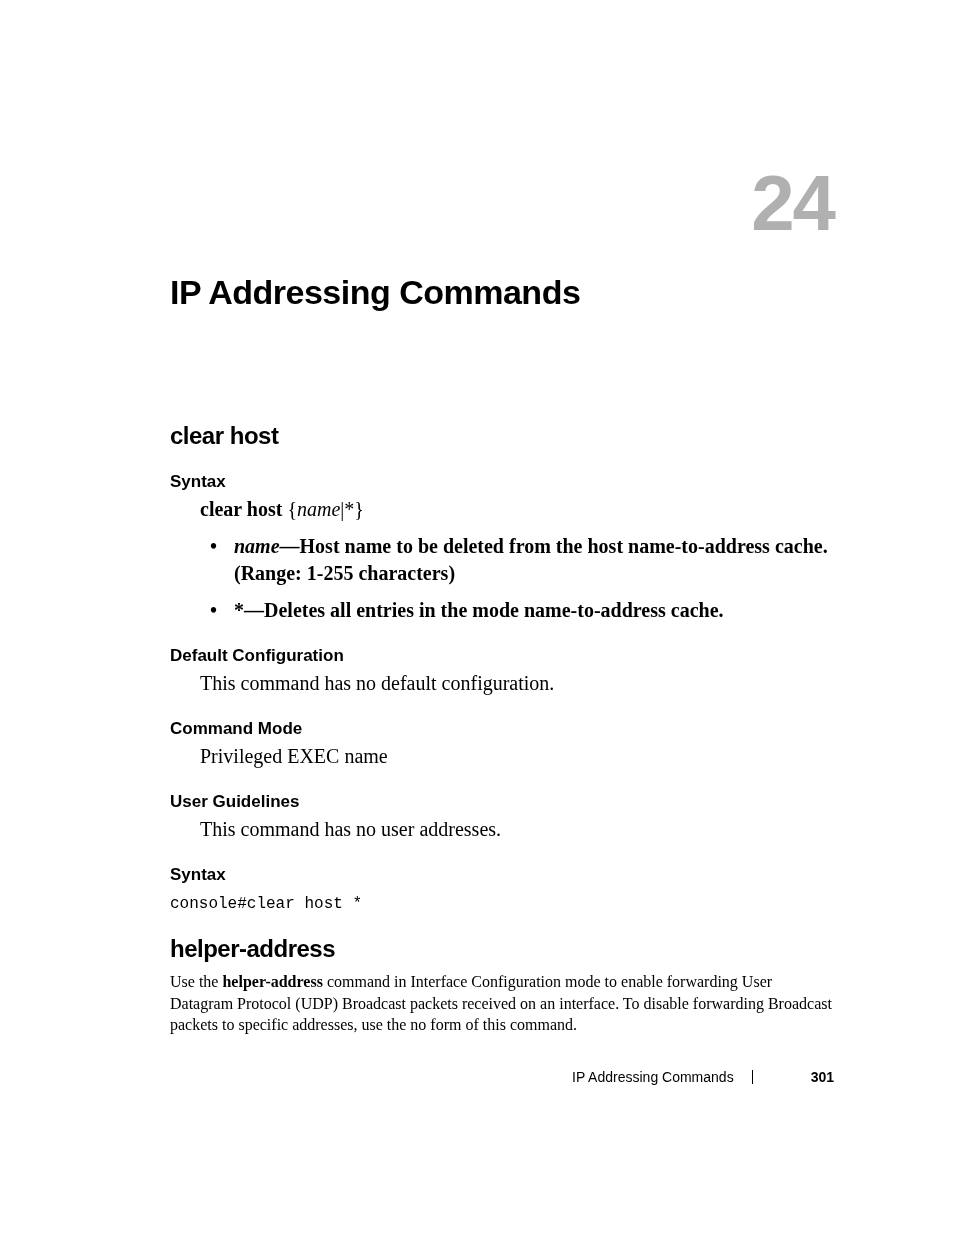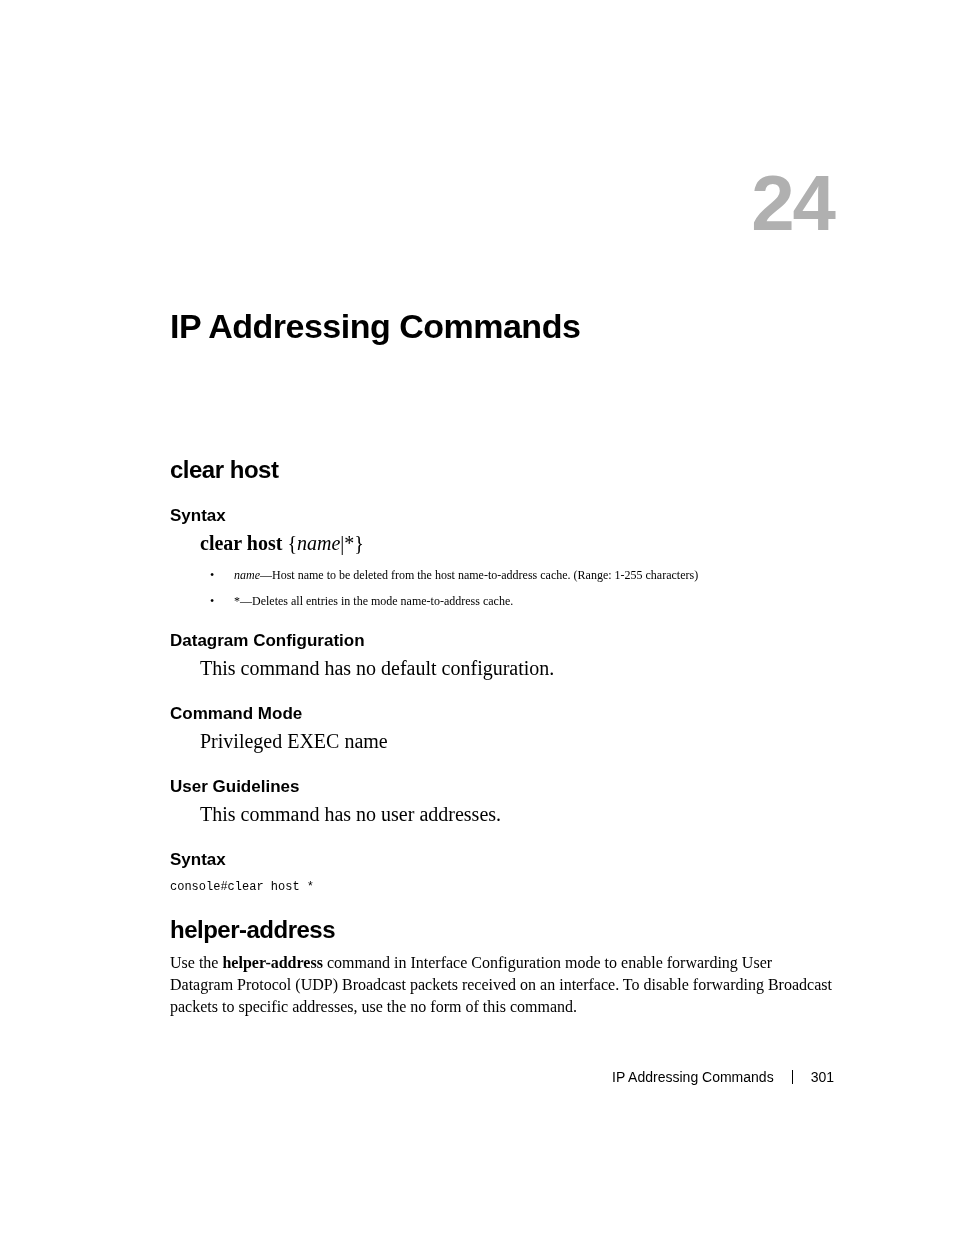--- a/index.html
+++ b/index.html
@@ -10,21 +10,20 @@
     body {
       width: 954px;
       height: 1235px;
       background: #fff;
       font-family: Georgia, 'Times New Roman', serif;
       color: #000;
       position: relative;
     }
     .page {
       padding: 165px 120px 0 170px;
-      margin-top: 34px;
     }
     .chapter-number {
       position: absolute;
       top: 158px;
       right: 120px;
       font-family: 'Arial Narrow', Arial, sans-serif;
       font-weight: bold;
       font-size: 78px;
       color: #b0b0b0;
       letter-spacing: -2px;
@@ -67,58 +66,60 @@
       margin-top: 4px;
     }
     .bullet-list {
       list-style: none;
       margin-left: 40px;
       margin-top: 10px;
     }
     .bullet-list li {
       position: relative;
       padding-left: 24px;
-      font-size: 12px;
+      font-size: 20px;
       line-height: 1.35;
       margin-bottom: 10px;
+      font-weight: bold;
     }
     .bullet-list li::before {
       content: "•";
       position: absolute;
       left: 0;
       top: 0;
     }
     .bold {
       font-weight: bold;
     }
     .italic {
       font-style: italic;
     }
     .code {
       font-family: 'Courier New', monospace;
-      font-size: 12px;
+      font-size: 16px;
       margin-top: 10px;
     }
     .footer {
       position: absolute;
       bottom: 150px;
       right: 120px;
       font-family: 'Arial Narrow', Arial, sans-serif;
       font-size: 14px;
       display: flex;
       align-items: center;
       gap: 18px;
     }
     .footer-divider {
       width: 1px;
       height: 14px;
       background: #000;
     }
     .footer-page {
-      font-weight: normal;
+      font-weight: bold;
+      margin-left: 40px;
     }
   </style>
 </head>
 <body>
 
 <div class="page">
   <div class="chapter-number">24</div>
   <h1 class="chapter-title">IP Addressing Commands</h1>
 
   <h2 class="section-title first">clear host</h2>
@@ -129,21 +130,21 @@
   </p>
   <ul class="bullet-list">
     <li>
       <span class="italic">name</span><span>—Host name to be deleted from the host name-to-address cache. (Range: 1-255 characters)</span>
     </li>
     <li>
       <span>*</span><span>—Deletes all entries in the mode name-to-address cache.</span>
     </li>
   </ul>
 
-  <h3 class="subsection-title">Datagram Configuration</h3>
+  <h3 class="subsection-title">Default Configuration</h3>
   <p class="indented">This command has no default configuration.</p>
 
   <h3 class="subsection-title">Command Mode</h3>
   <p class="indented">Privileged EXEC name</p>
 
   <h3 class="subsection-title">User Guidelines</h3>
   <p class="indented">This command has no user addresses.</p>
 
   <h3 class="subsection-title">Syntax</h3>
   <p class="code">console#clear host *</p>

